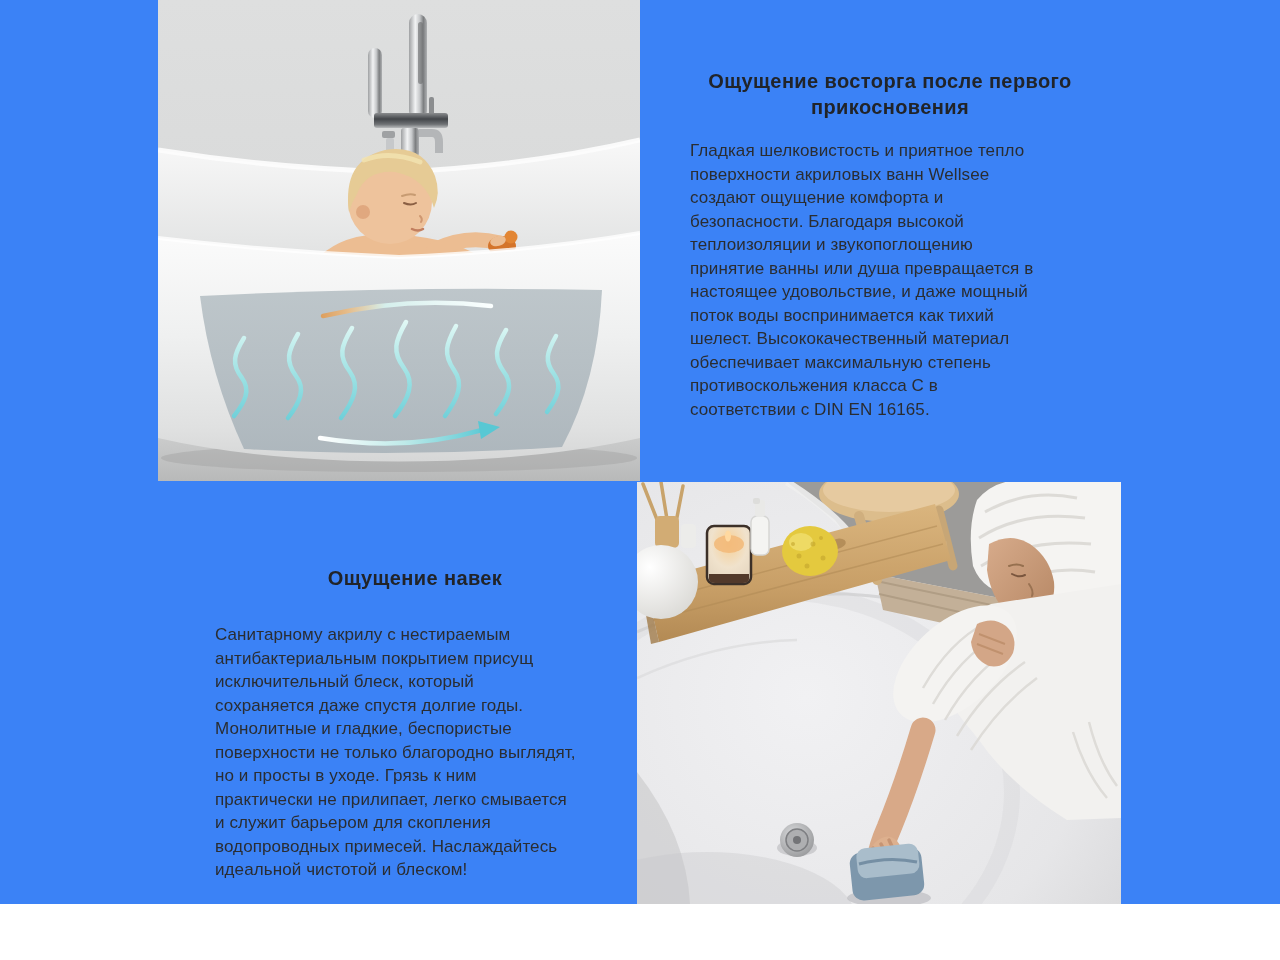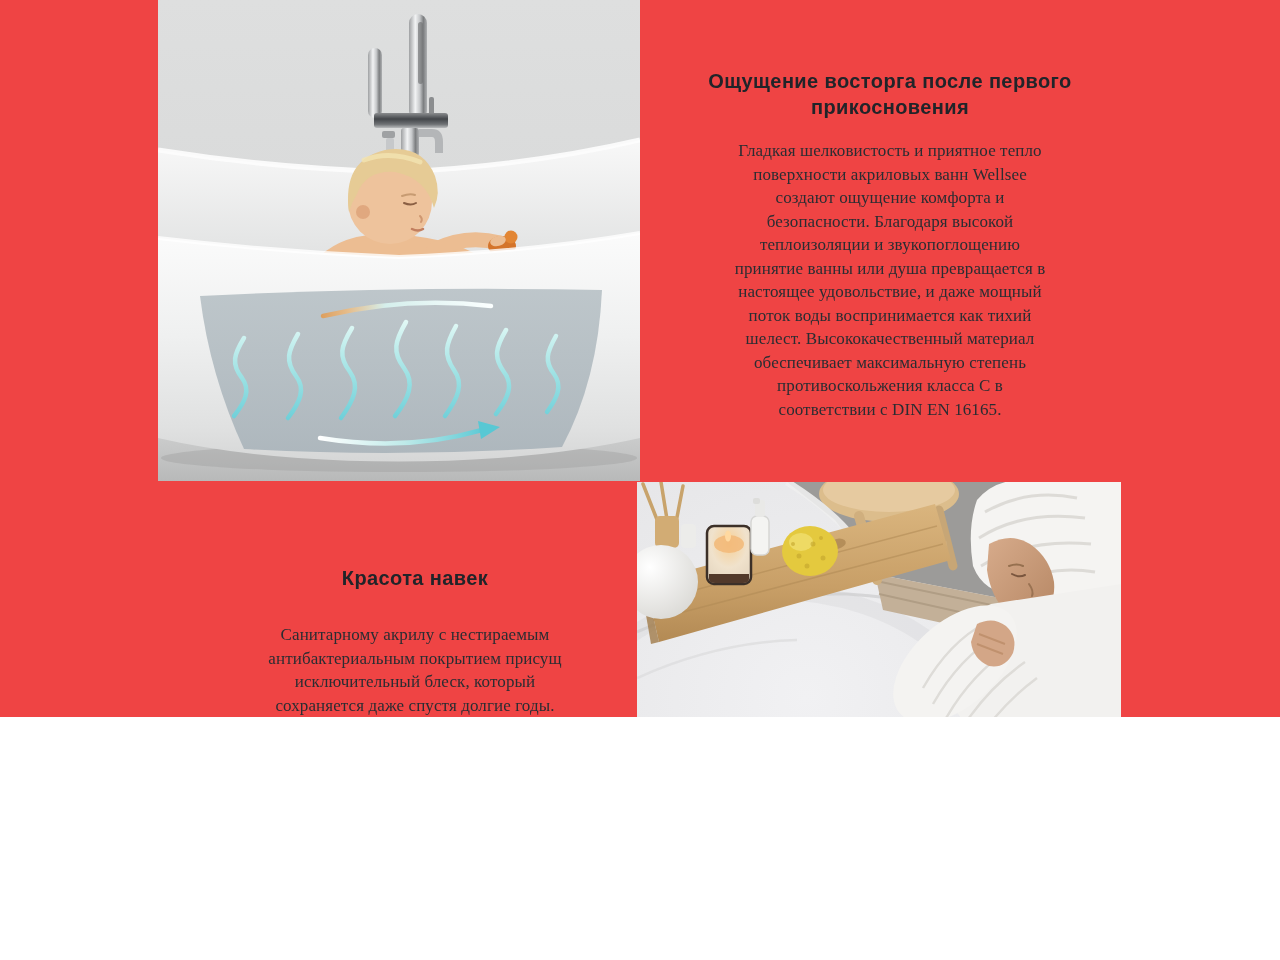--- a/index.html
+++ b/index.html
@@ -1,31 +1,31 @@
 <!DOCTYPE html>
 <html><head>
 <meta charset="utf-8">
 <style>
   html,body{margin:0;padding:0;background:#ffffff;}
   .canvas{
-    position:relative;width:1280px;height:717px;background:#ef4444;overflow:hidden;
+    position:relative;width:1280px;height:904px;background:#3b82f6;overflow:hidden;
     font-family:"Liberation Sans","DejaVu Sans",sans-serif;color:#24262a;
   }
   .photo{position:absolute;overflow:hidden;}
   .photo svg{display:block;}
   .photo-top-left{left:158px;top:0;width:482px;height:481px;}
   .photo-bottom-right{left:637px;top:482px;width:484px;height:478px;}
   .text-block{position:absolute;}
   .text-block h2{
     margin:0;font-size:20px;line-height:26px;font-weight:700;text-align:center;
     letter-spacing:.4px;white-space:pre-line;color:#212429;
   }
   .text-block p{
-    margin:0;font-size:17px;line-height:23.5px;font-weight:400;text-align:center;
-    letter-spacing:.1px;white-space:pre-line;color:#2a2d32;font-family:Liberation Serif, serif;
+    margin:0;font-size:17px;line-height:23.5px;font-weight:400;text-align:left;
+    letter-spacing:.1px;white-space:pre-line;color:#2a2d32;
   }
   .block-delight{left:690px;top:68px;width:400px;}
   .block-delight p{margin-top:19px;}
   .block-beauty{left:215px;top:565px;width:400px;}
   .block-beauty p{margin-top:32px;}
   .watermark{
     position:absolute;right:12px;bottom:16px;
     transform:rotate(180deg);
     font-size:15px;font-weight:700;letter-spacing:2px;
     color:rgba(255,255,255,.5);
@@ -160,21 +160,21 @@
 принятие ванны или душа превращается в
 настоящее удовольствие, и даже мощный
 поток воды воспринимается как тихий
 шелест. Высококачественный материал
 обеспечивает максимальную степень
 противоскольжения класса С в
 соответствии с DIN EN 16165.</p>
   </section>
 
   <section class="text-block block-beauty">
-    <h2>Красота навек</h2>
+    <h2>Ощущение навек</h2>
     <p>Санитарному акрилу с нестираемым
 антибактериальным покрытием присущ
 исключительный блеск, который
 сохраняется даже спустя долгие годы.
 Монолитные и гладкие, беспористые
 поверхности не только благородно выглядят,
 но и просты в уходе. Грязь к ним
 практически не прилипает, легко смывается
 и служит барьером для скопления
 водопроводных примесей. Наслаждайтесь

